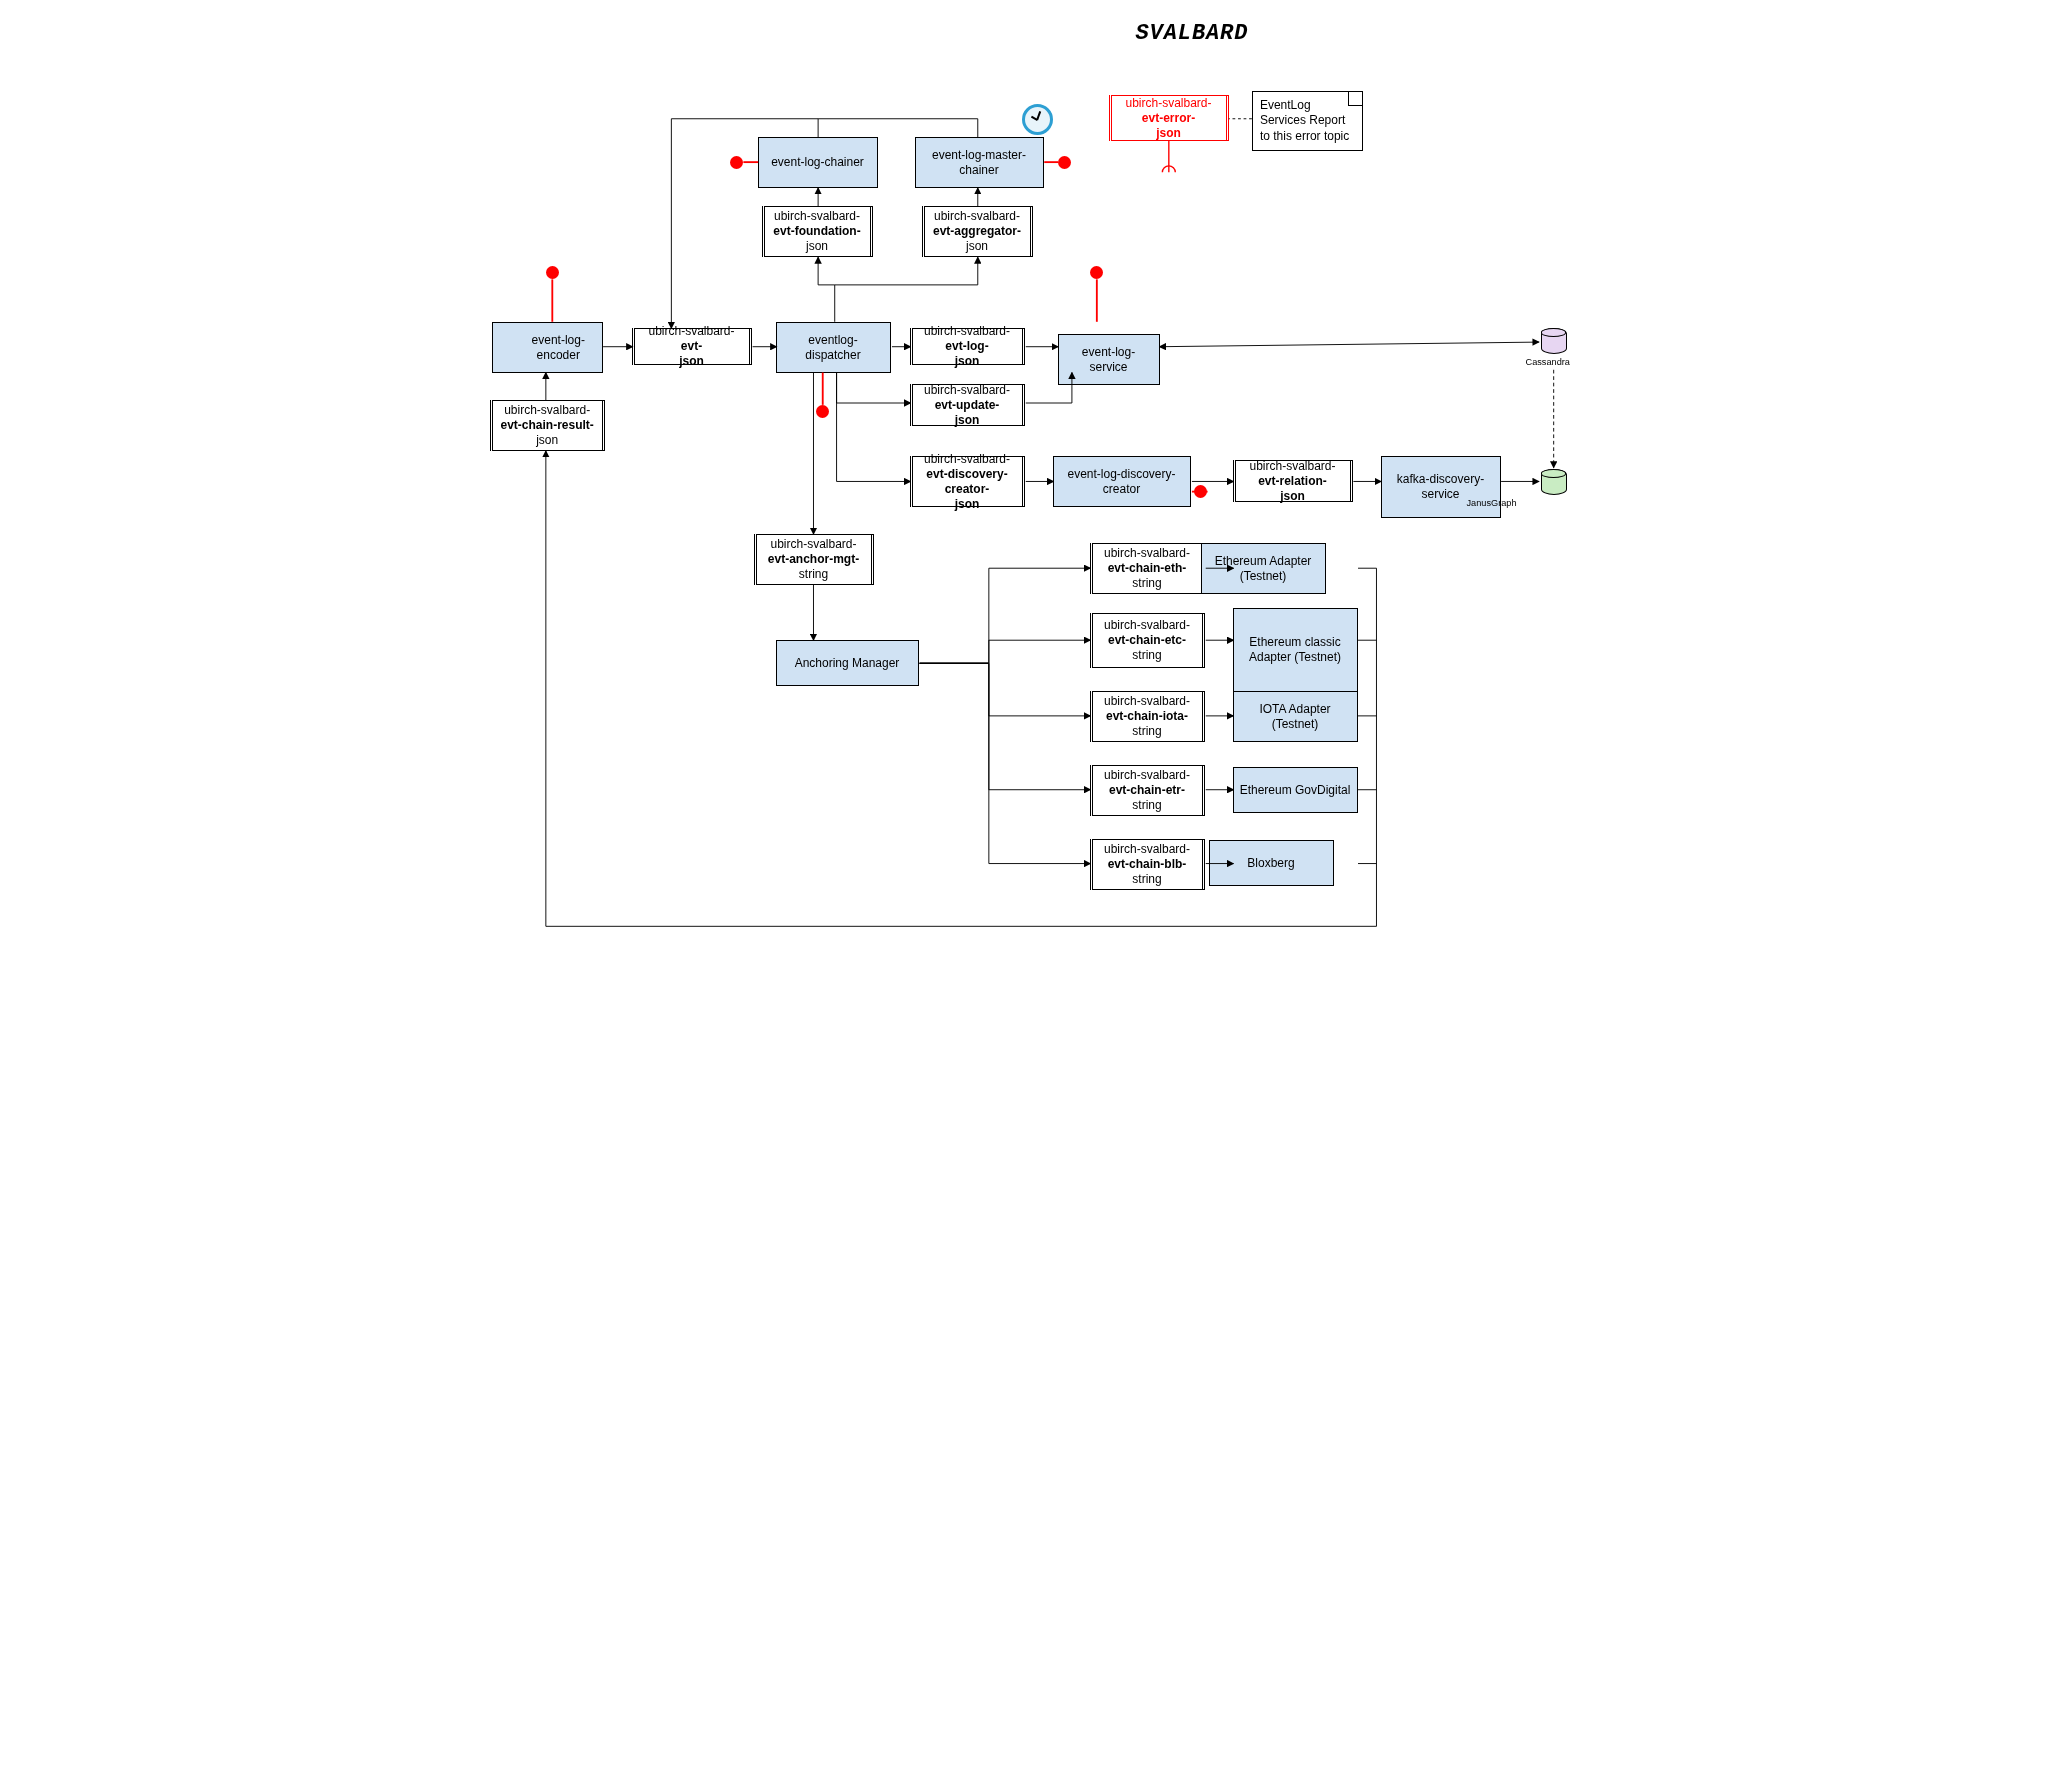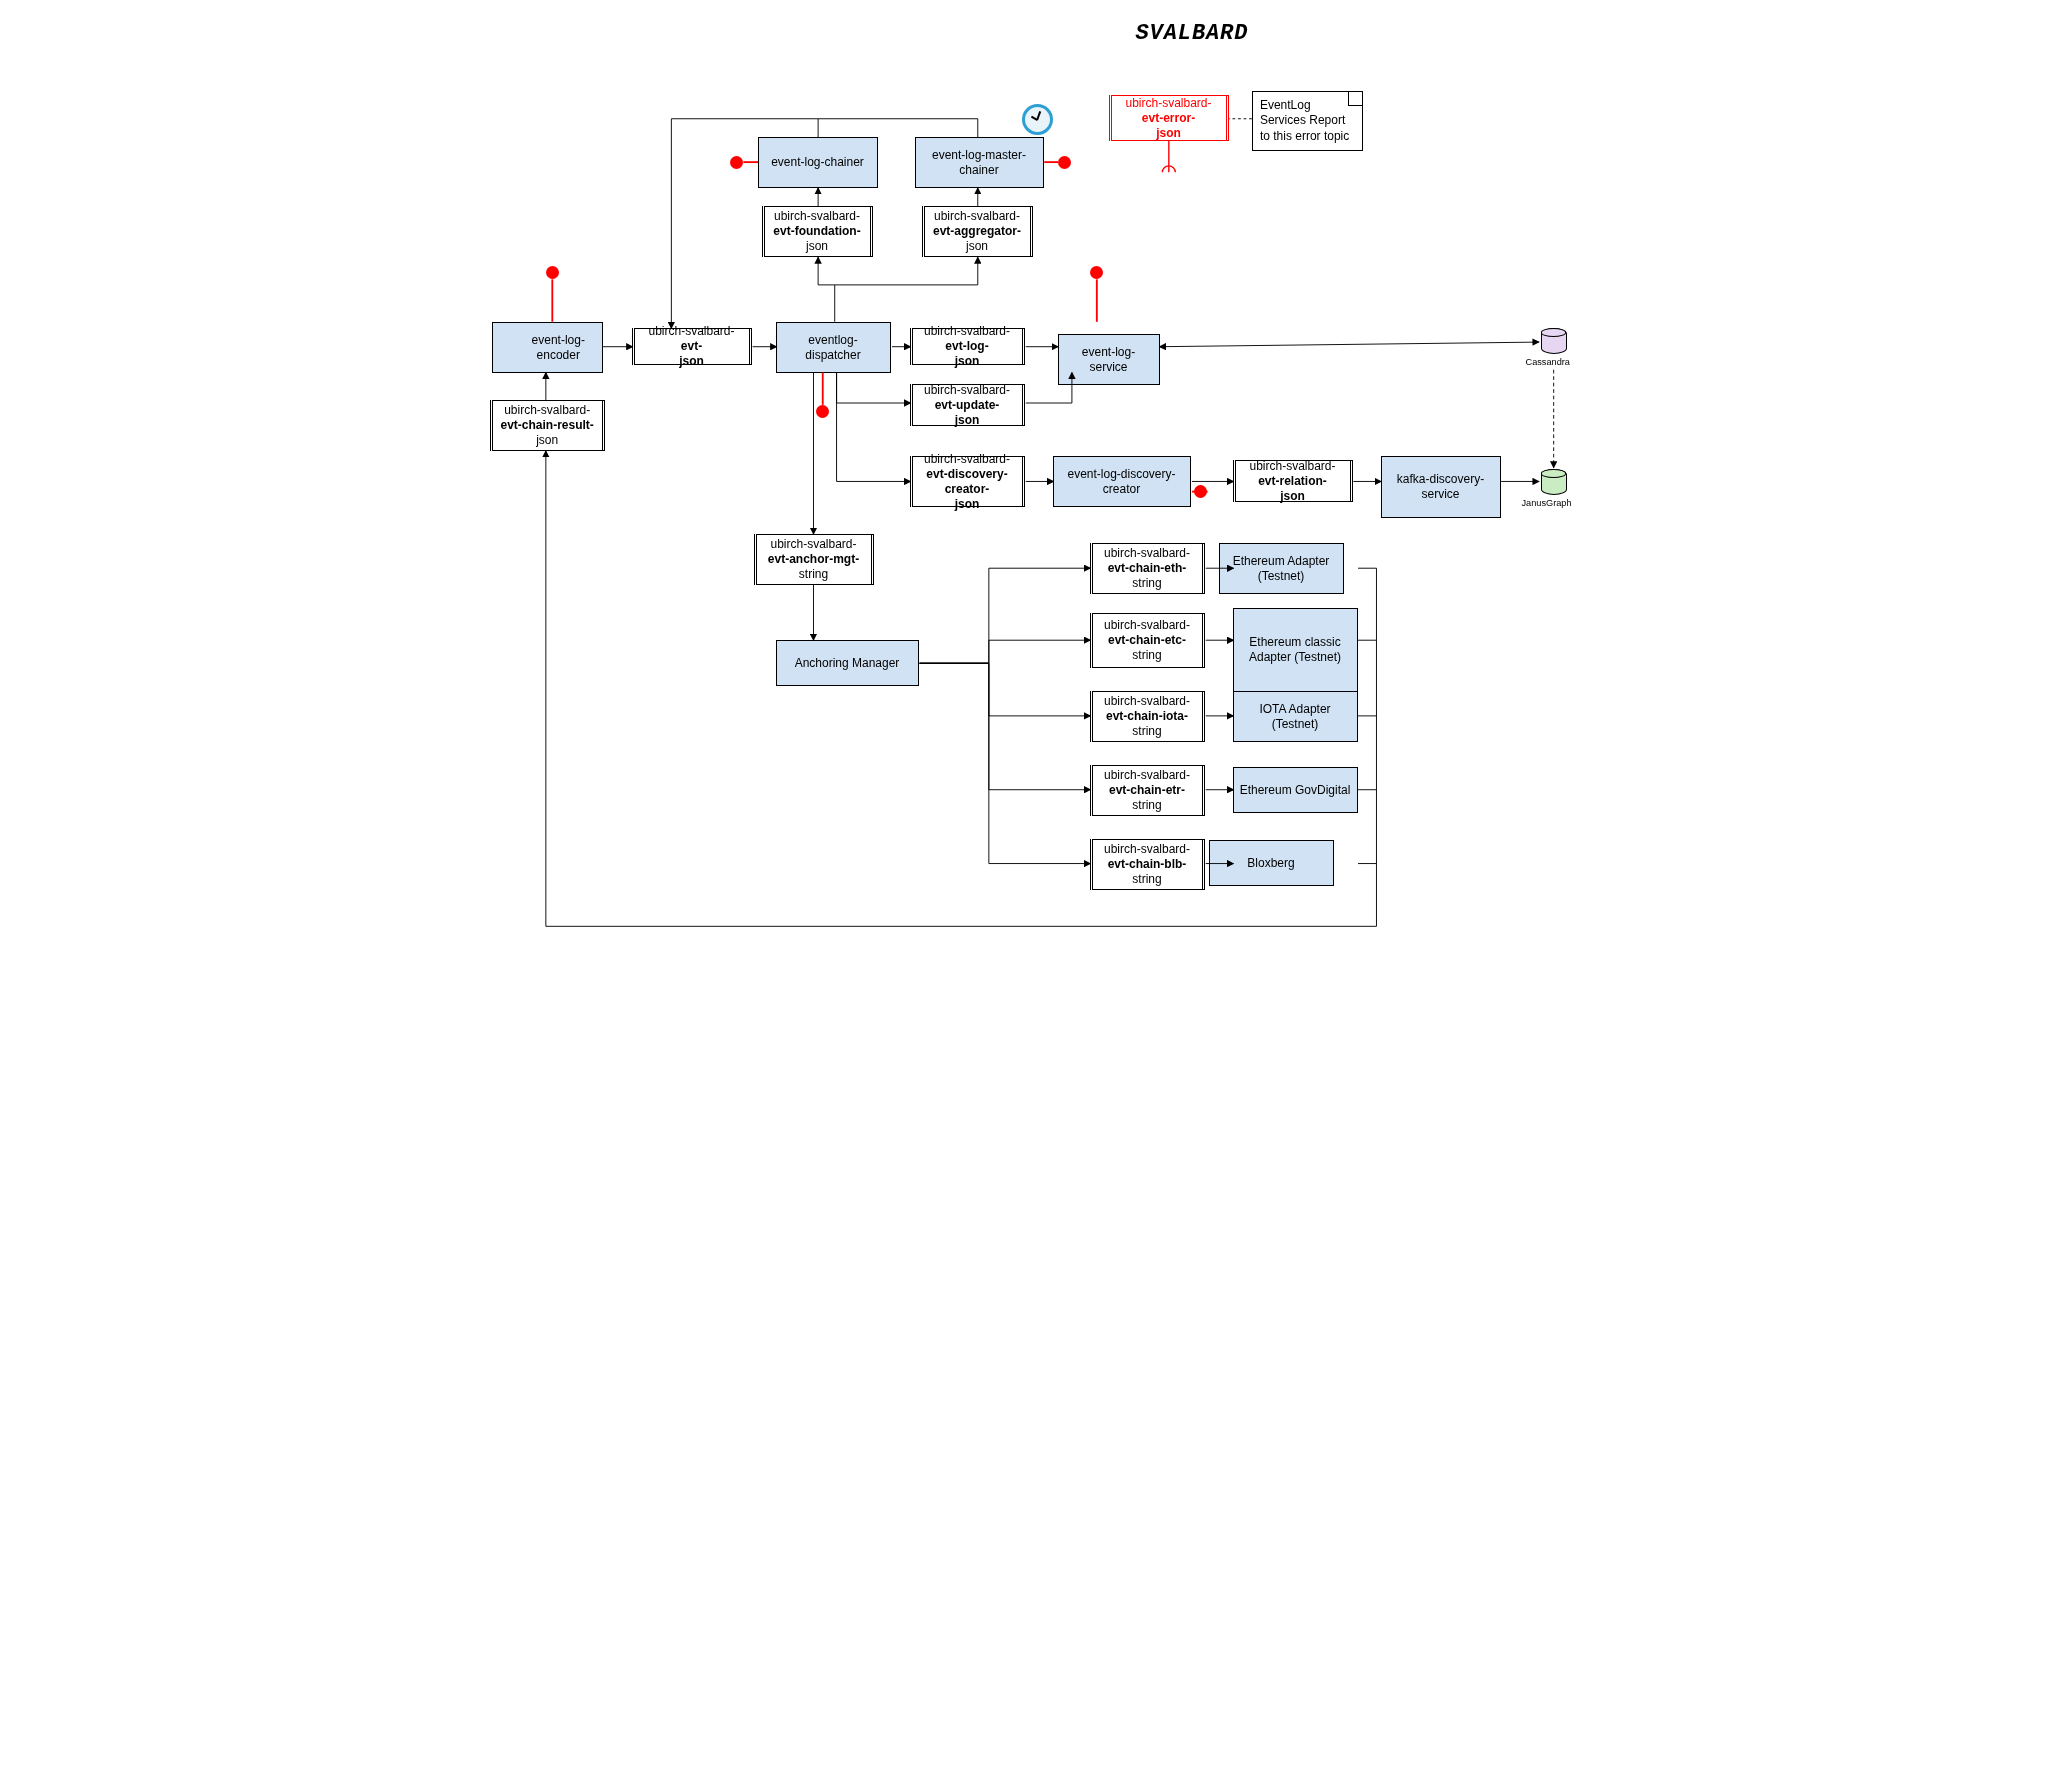--- a/index.html
+++ b/index.html
@@ -218,21 +218,21 @@
       </span>
   </div>
 
   <div class="topic" style="left:609px; top:535px; width:115px; height:51px;">
     <span>
         <span class="pre">ubirch-svalbard-</span>
         <span class="mid">evt-chain-eth-</span>
         <span class="suf">string</span>
       </span>
   </div>
-  <div class="box svc" style="left:738px; top:535px; width:125px; height:51px;">Ethereum Adapter (Testnet)</div>
+  <div class="box svc" style="left:720px; top:535px; width:125px; height:51px;">Ethereum Adapter (Testnet)</div>
 
   <div class="topic" style="left:609px; top:605px; width:115px; height:55px;">
     <span>
         <span class="pre">ubirch-svalbard-</span>
         <span class="mid">evt-chain-etc-</span>
         <span class="suf">string</span>
       </span>
   </div>
   <div class="box svc" style="left:752px; top:600px; width:125px; height:84px;">Ethereum classic Adapter (Testnet)</div>
 
@@ -259,21 +259,21 @@
         <span class="pre">ubirch-svalbard-</span>
         <span class="mid">evt-chain-blb-</span>
         <span class="suf">string</span>
       </span>
   </div>
   <div class="box svc" style="left:728px; top:832px; width:125px; height:46px;">Bloxberg</div>
 
   <div class="db" style="left:1060px; top:320px;"></div>
   <div class="db-label" style="left:1045px; top:349px; width:55px;">Cassandra</div>
   <div class="db green" style="left:1060px; top:461px;"></div>
-  <div class="db-label" style="left:1041px; top:490px; width:65px;">JanusGraph</div>
+  <div class="db-label" style="left:986px; top:490px; width:65px;">JanusGraph</div>
 
   <div class="red-dot" style="left:65px; top:258px;"></div>
   <div class="red-dot" style="left:249px; top:148px;"></div>
   <div class="red-dot" style="left:577px; top:148px;"></div>
   <div class="red-dot" style="left:335px; top:397px;"></div>
   <div class="red-dot" style="left:609px; top:258px;"></div>
   <div class="red-dot" style="left:713px; top:477px;"></div>
 
   <svg class="arrows" viewBox="0 0 1200 1038" width="1108" height="958">
     <line x1="77" y1="294" x2="77" y2="340" stroke="#f00" stroke-width="2"></line>

